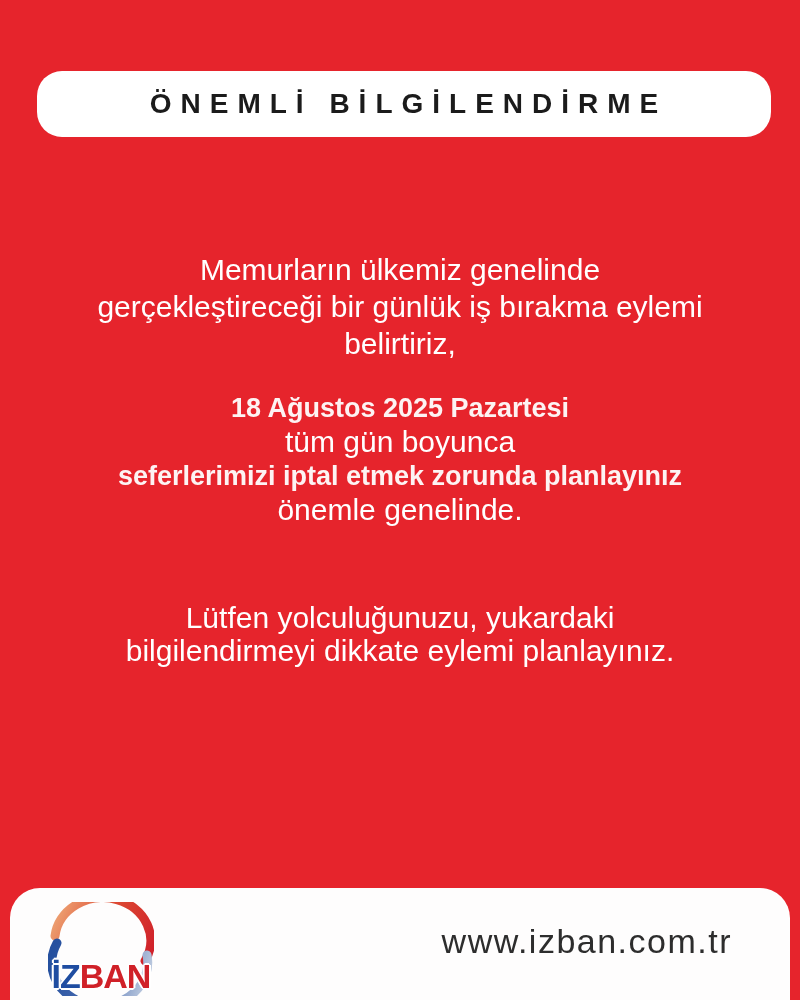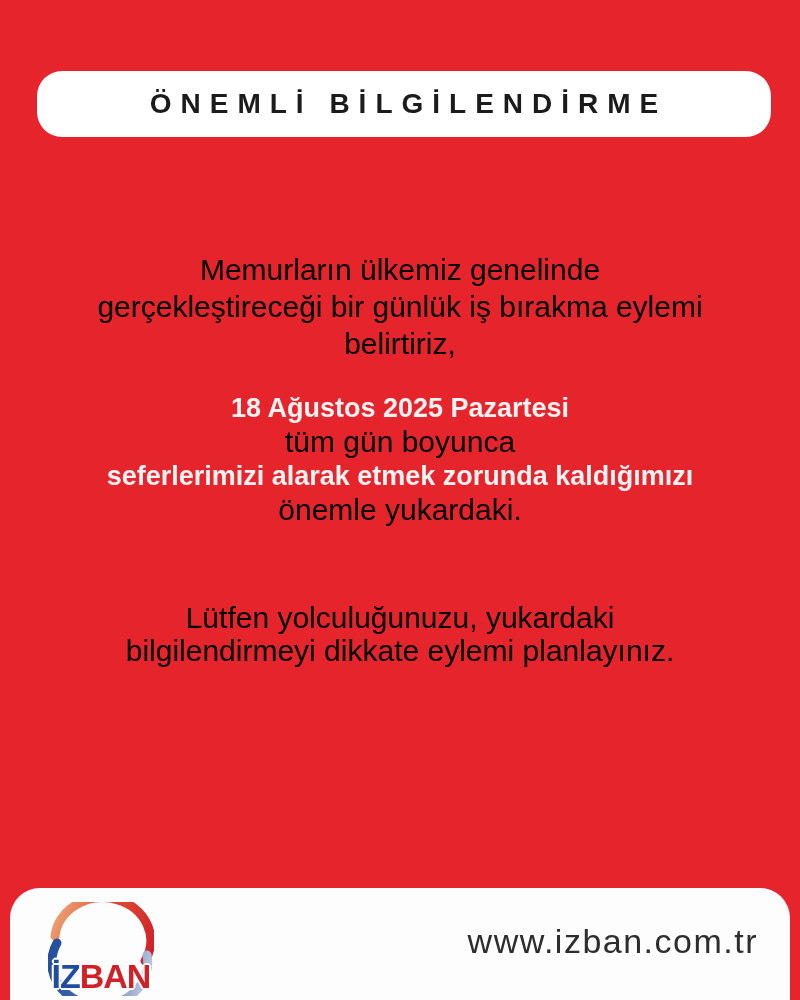--- a/index.html
+++ b/index.html
@@ -42,21 +42,21 @@
     left: 0;
     width: 800px;
     text-align: center;
   }
   .intro-block   { top: 251px; line-height: 37px; }
   .announce-block{ top: 391px; line-height: 34px; }
   .advice-block  { top: 601px; line-height: 33px; }
   .body-line {
     font-size: 30px;
     font-weight: 400;
-    color: #000000;
+    color: #ffffff;
   }
   .body-line.bold {
     font-weight: 700;
     color: #fdf3f3;
   }
   .announce-block .body-line.bold { font-size: 27px; }
   
   .footer-panel {
     position: absolute;
     left: 10px;
@@ -93,21 +93,21 @@
     text-shadow:
       -2px 0 0 #ffffff, 2px 0 0 #ffffff,
       0 -2px 0 #ffffff, 0 2px 0 #ffffff,
       -1px -1px 0 #ffffff, 1px -1px 0 #ffffff,
       -1px 1px 0 #ffffff, 1px 1px 0 #ffffff;
   }
   .logo-iz  { color: #1f4da1; }
   .logo-ban { color: #d02128; }
   .website {
     position: absolute;
-    right: 32px;
+    right: 58px;
     top: 34px;
     font-size: 34px;
     letter-spacing: 1.5px;
     color: #2d2d2d;
     white-space: nowrap;
   }
 </style>
 </head>
 <body>
 
@@ -119,22 +119,22 @@
 
   <div class="text-block intro-block">
     <div class="body-line">Memurların ülkemiz genelinde</div>
     <div class="body-line">gerçekleştireceği bir günlük iş bırakma eylemi</div>
     <div class="body-line">belirtiriz,</div>
   </div>
 
   <div class="text-block announce-block">
     <div class="body-line bold">18 Ağustos 2025 Pazartesi</div>
     <div class="body-line">tüm gün boyunca</div>
-    <div class="body-line bold">seferlerimizi alarak etmek zorunda kaldığımızı</div>
-    <div class="body-line">önemle yukardaki.</div>
+    <div class="body-line bold">seferlerimizi iptal etmek zorunda planlayınız</div>
+    <div class="body-line">önemle genelinde.</div>
   </div>
 
   <div class="text-block advice-block">
     <div class="body-line">Lütfen yolculuğunuzu, yukardaki</div>
     <div class="body-line">bilgilendirmeyi dikkate eylemi planlayınız.</div>
   </div>
 
   <div class="footer-panel">
 
     <div class="logo">

